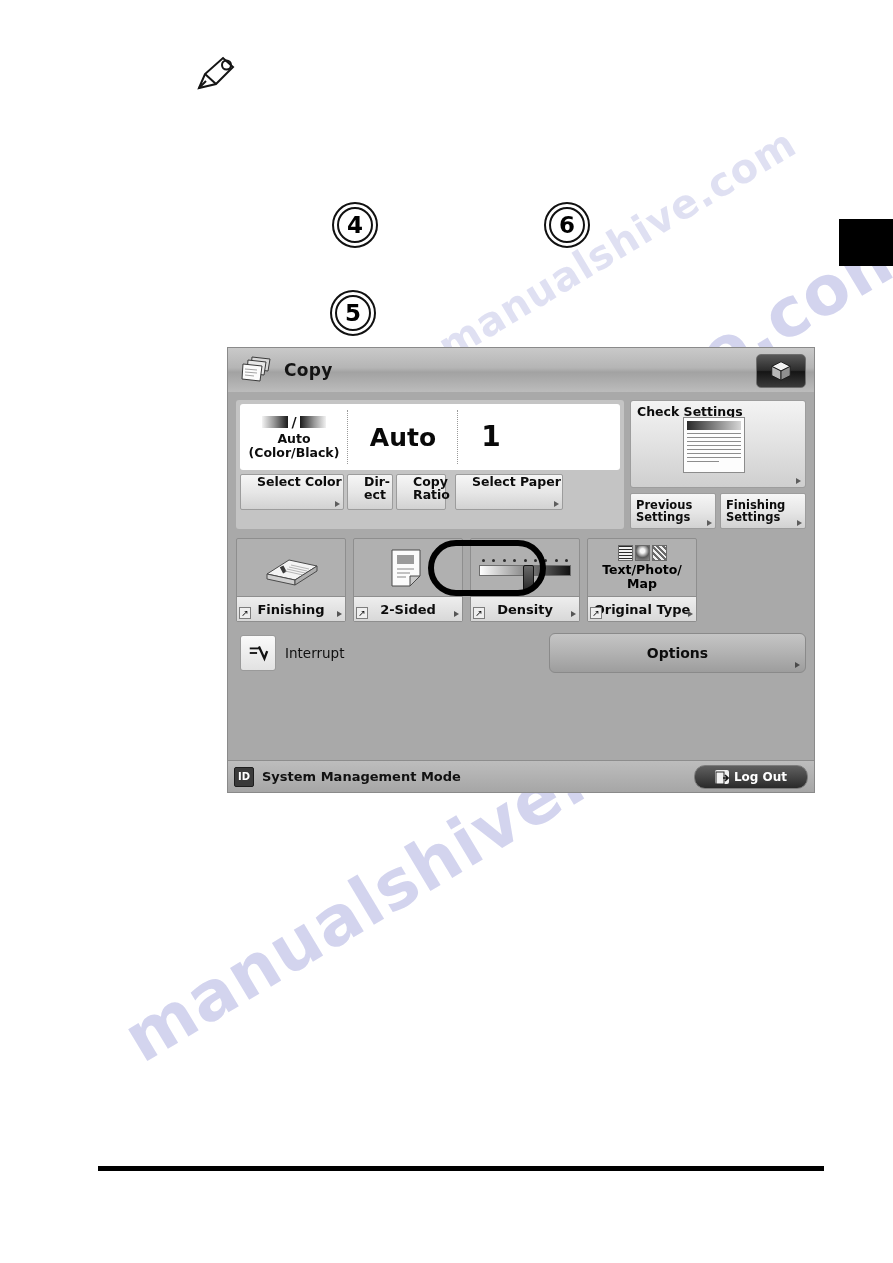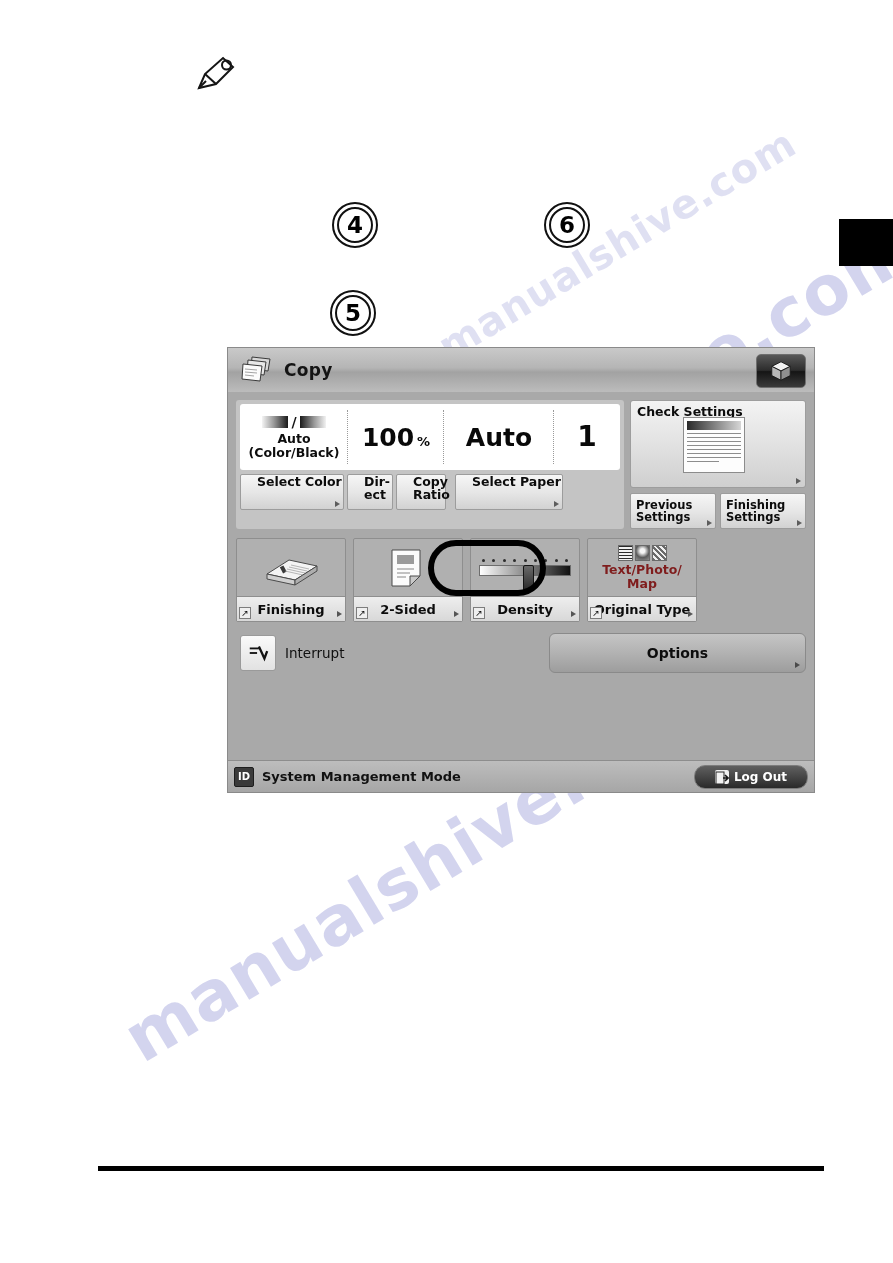--- a/index.html
+++ b/index.html
@@ -265,21 +265,21 @@
     display:flex;align-items:center;justify-content:center;
     font-size:13px;font-weight:700;color:#0c0c0c;
   }
   .corner-mark{
     position:absolute;left:2px;bottom:2px;width:12px;height:12px;
     background:#efefef;border:1px solid #7d7d7d;box-sizing:border-box;
     display:flex;align-items:center;justify-content:center;
     font-size:9px;color:#111;line-height:1;
   }
   .func-arrow{position:absolute;right:3px;bottom:4px;width:0;height:0;border-left:5px solid #555;border-top:3.5px solid transparent;border-bottom:3.5px solid transparent;}
-  .orig-text{font-size:12.5px;font-weight:700;color:#7f1d1d;text-align:center;line-height:1.1;}
+  .orig-text{font-size:12.5px;font-weight:700;color:#000000;text-align:center;line-height:1.1;}
   .mini-icons{display:flex;gap:2px;justify-content:center;margin-bottom:2px;}
   .mini-icon{width:15px;height:16px;border:1px solid #6a6a6a;background:#f0f0f0;box-sizing:border-box;}
 
   
   .dens-wrap{width:92px;}
   .dens-dots{display:flex;justify-content:space-between;margin-bottom:3px;padding:0 3px;}
   .dens-dots i{width:3px;height:3px;background:#2b2b2b;border-radius:50%;display:block;}
   .dens-bar{height:11px;background:linear-gradient(to right,#ffffff,#111111);border:1px solid #6d6d6d;box-sizing:border-box;}
   .dens-knob{position:absolute;left:44px;top:6px;width:9px;height:24px;background:linear-gradient(to bottom,#6a6a6a,#2a2a2a);border:1px solid #141414;border-radius:2px;}
 
@@ -395,27 +395,20 @@
             <div class="grad-pair">
               <span class="grad-a"></span>
                 <span class="slash">/</span>
                 <span class="grad-b"></span>
             </div>
             <div class="vs-label">Auto</div>
             <div class="vs-label">(Color/Black)</div>
             <div class="vs-sep"></div>
           </div>
 
-          <div class="vs-cell" id="vs-ratio">
-            <div style="display:flex;align-items:baseline;">
-              <span class="vs-big">100</span>
-              <span class="vs-pct">%</span>
-            </div>
-            <div class="vs-sep"></div>
-          </div>
 
           <div class="vs-cell" id="vs-paper">
             <span class="vs-big">Auto</span>
             <div class="vs-sep"></div>
           </div>
 
           <div class="vs-cell" id="vs-count">
             <span class="vs-big" style="font-size:28px;">1</span>
           </div>
         </div>

